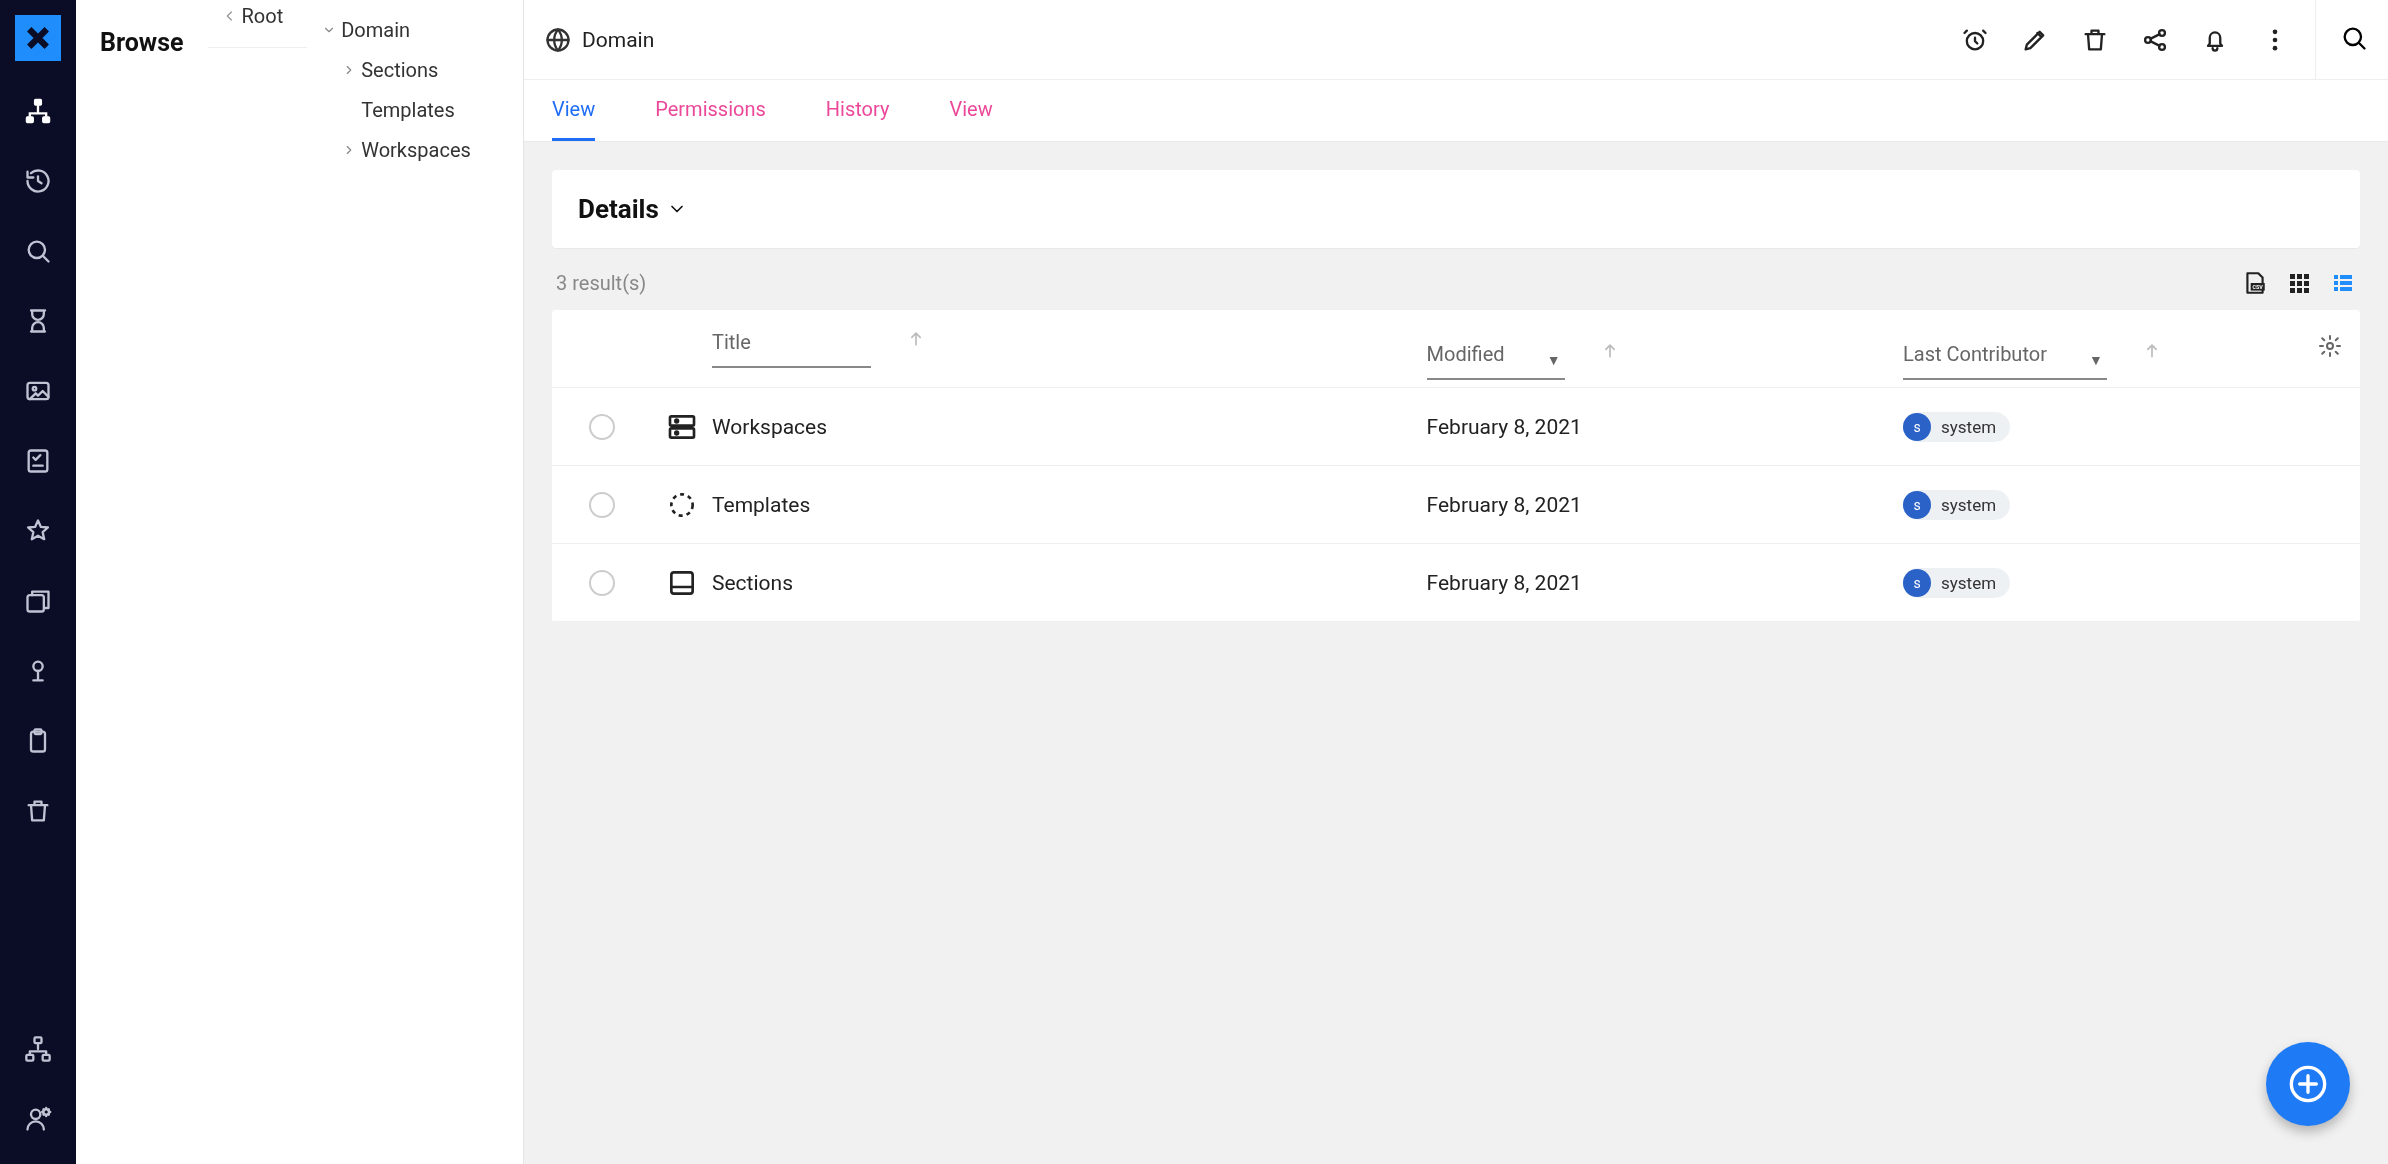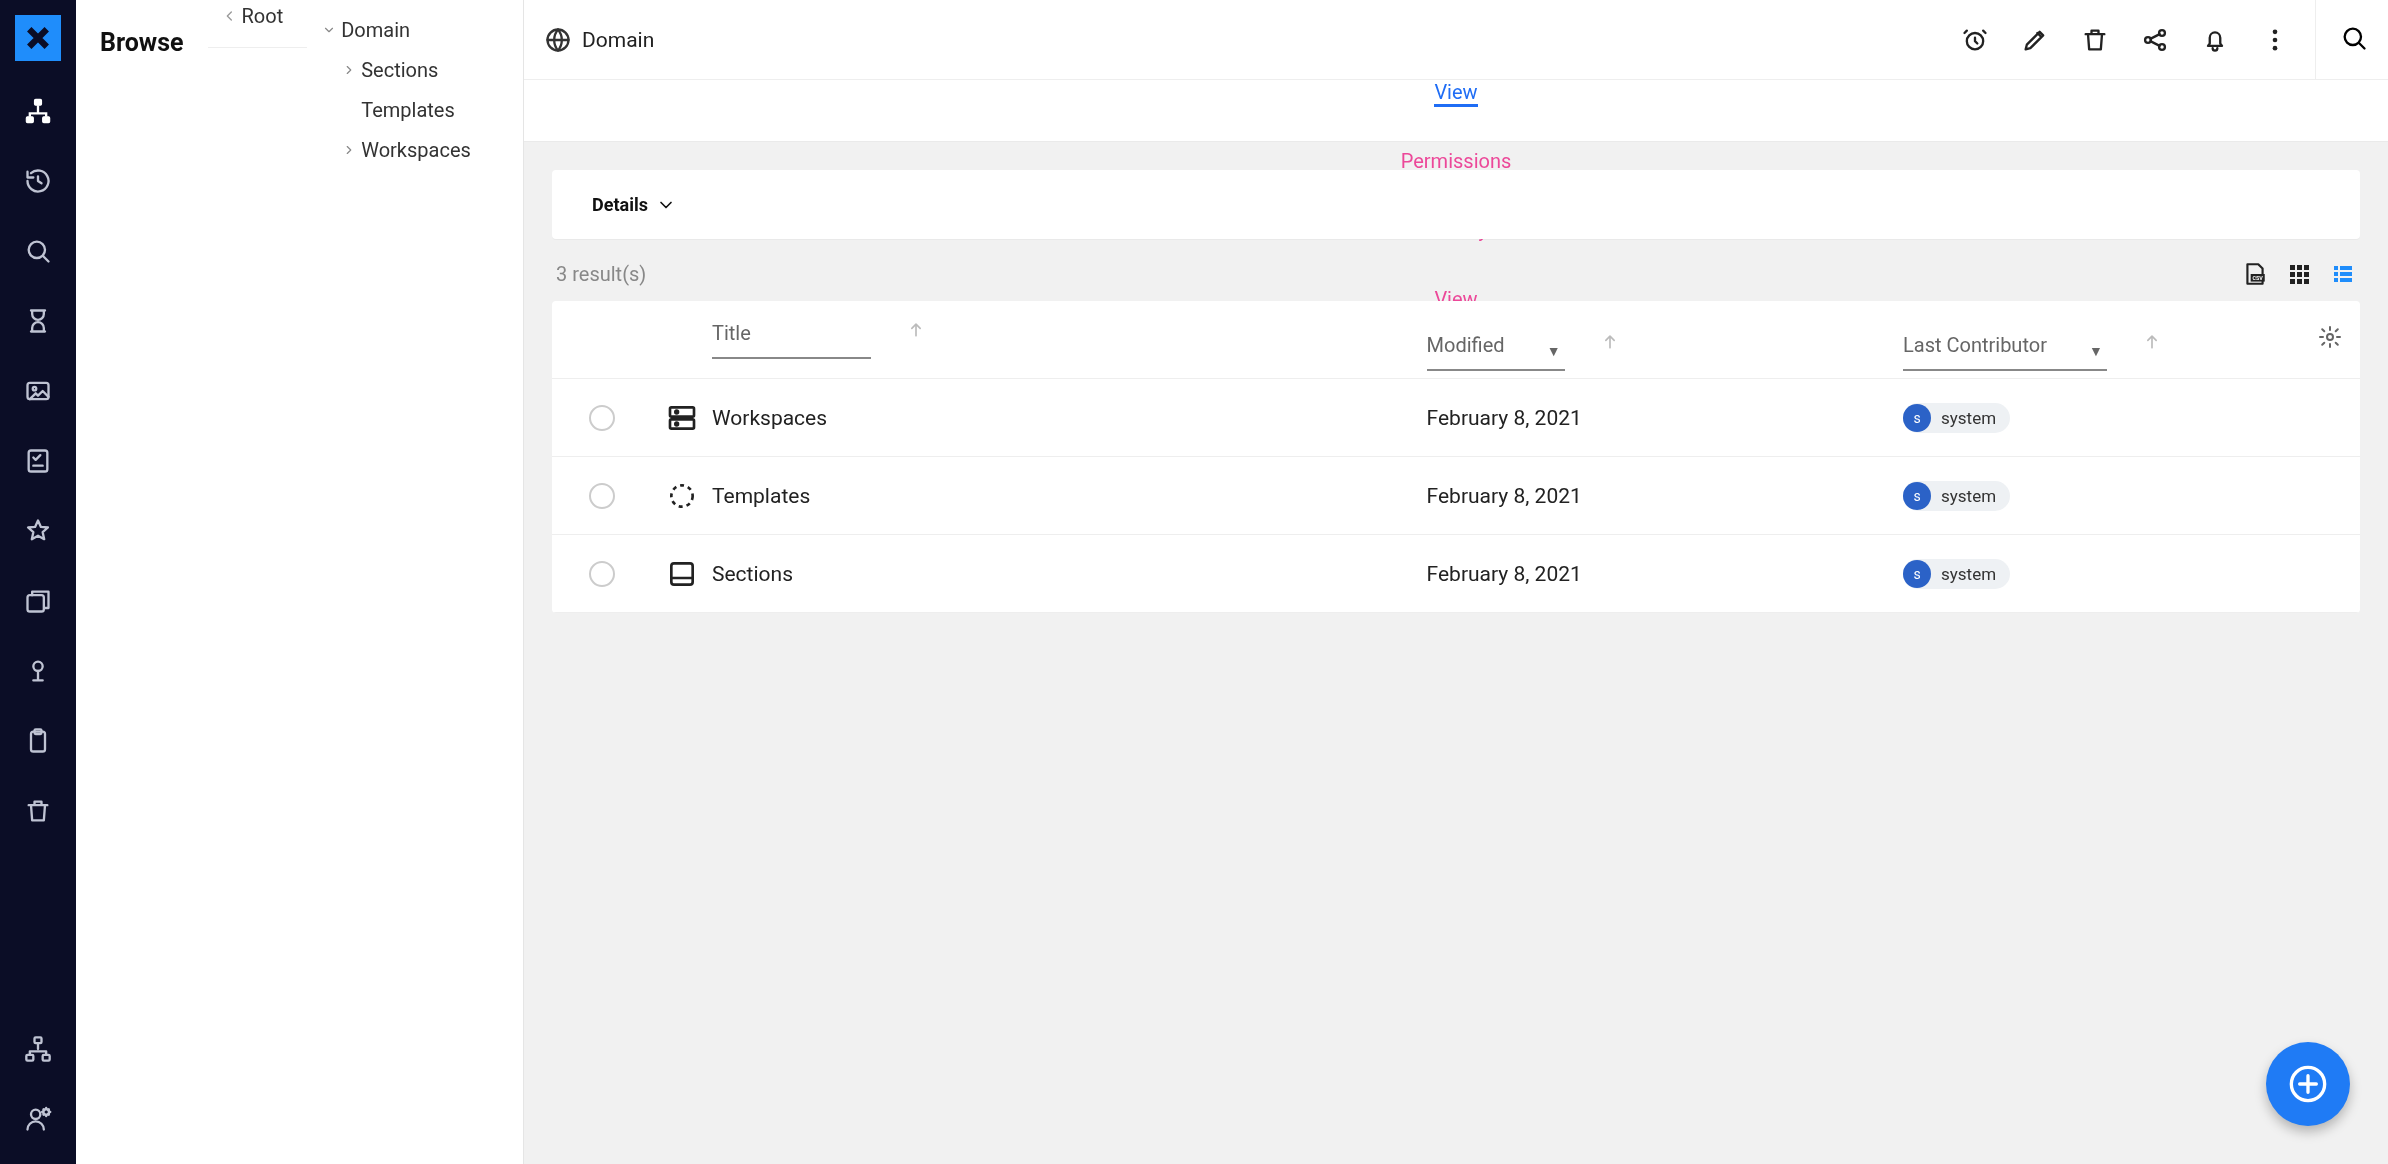--- a/index.html
+++ b/index.html
@@ -156,25 +156,24 @@
       margin-left: 24px;
       padding-left: 24px;
       height: 100%;
       display: flex;
       align-items: center;
     }
     .tabs {
       background: #fff;
       display: flex;
       padding: 0 28px;
-      gap: 42px;
+      gap: 60px;
       height: 62px;
       align-items: center;
       border-bottom: 1px solid #eaeaea;
-      flex-direction: column;
     }
     .tab {
       font-size: 20px;
       color: #ec4899;
       height: 100%;
       display: flex;
       align-items: center;
       cursor: pointer;
       border-bottom: 3px solid transparent;
     }
@@ -184,23 +183,23 @@
     }
     .content {
       padding: 28px 28px;
       flex: 1;
       overflow: auto;
       position: relative;
     }
     .details-card {
       background: #fff;
       border-radius: 4px;
-      padding: 24px 40px;
+      padding: 24px 26px;
       font-weight: 700;
-      font-size: 18px;
+      font-size: 26px;
       color: #111;
       display: flex;
       align-items: center;
       gap: 8px;
       box-shadow: 0 1px 0 rgba(0,0,0,0.03);
     }
     .results-bar {
       display: flex;
       align-items: center;
       padding: 22px 4px 14px 4px;

